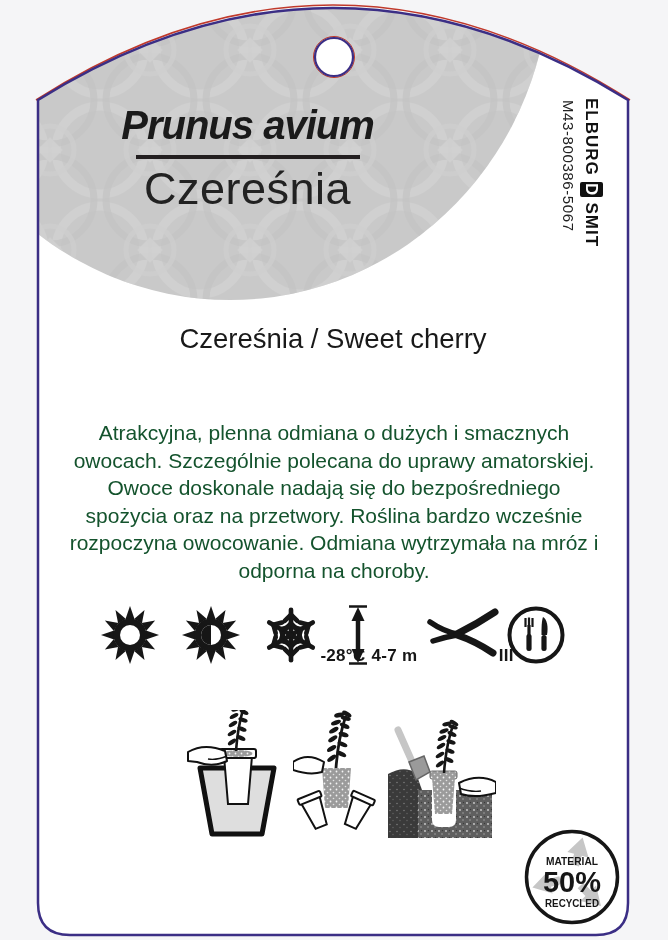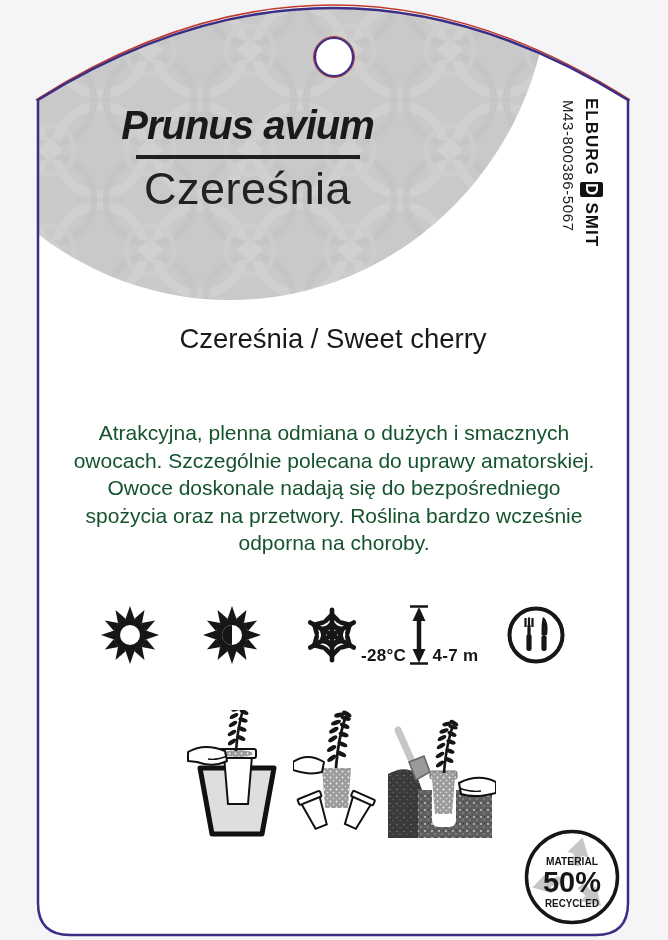--- a/index.html
+++ b/index.html
@@ -105,20 +105,21 @@
 
   <div class="abs names">
     <div>Czereśnia / Sweet cherry</div>
   </div>
 
   <div class="abs desc">
     <div>Atrakcyjna, plenna odmiana o dużych i smacznych</div>
     <div>owocach. Szczególnie polecana do uprawy amatorskiej.</div>
     <div>Owoce doskonale nadają się do bezpośredniego</div>
     <div>spożycia oraz na przetwory. Roślina bardzo wcześnie</div>
+    <div>rozpoczyna owocowanie. Odmiana wytrzymała na mróz i</div>
     <div>odporna na choroby.</div>
   </div>
 
   <div class="abs icons-row">
 
     <div class="icon-col">
       <div class="icon-box">
         <svg width="60" height="60" viewBox="0 0 60 60">
           <g fill="#161616">
             <polygon points="30,1 25.5,14 34.5,14"></polygon>
@@ -226,20 +227,34 @@
             <line x1="5" y1="58.5" x2="23" y2="58.5" stroke-width="2.5"></line>
             <line x1="14" y1="10" x2="14" y2="50" stroke-width="4.5"></line>
             <polygon points="14,2 7.5,16 20.5,16" stroke-width="0"></polygon>
             <polygon points="14,58 7.5,44 20.5,44" stroke-width="0"></polygon>
           </g>
         </svg>
       </div>
       <div class="icon-label">4-7 m</div>
     </div>
 
+    <div class="icon-col">
+      <div class="icon-box">
+        <svg width="74" height="54" viewBox="0 0 74 54">
+          <g stroke="#161616" fill="none" stroke-linecap="round">
+            <path d="M5,14 Q18,23 32,26" stroke-width="5.5"></path>
+            <path d="M8,33 Q20,29 32,27" stroke-width="5.5"></path>
+            <path d="M32,26 Q52,16 70,4" stroke-width="7"></path>
+            <path d="M32,27 Q50,33 68,45" stroke-width="7"></path>
+          </g>
+          <circle cx="33" cy="26.5" r="3.5" fill="#161616"></circle>
+        </svg>
+      </div>
+      <div class="icon-label">III</div>
+    </div>
 
     <div class="icon-col">
       <div class="icon-box">
         <svg width="60" height="60" viewBox="0 0 60 60">
           <circle cx="30" cy="30" r="26.5" fill="none" stroke="#161616" stroke-width="4"></circle>
           <g fill="#161616" stroke="#161616">
             <line x1="19.5" y1="13" x2="19.5" y2="22" stroke-width="2.2"></line>
             <line x1="23" y1="12.5" x2="23" y2="22" stroke-width="2.2"></line>
             <line x1="26.5" y1="13" x2="26.5" y2="22" stroke-width="2.2"></line>
             <line x1="23" y1="20" x2="23" y2="30" stroke-width="3.2"></line>

